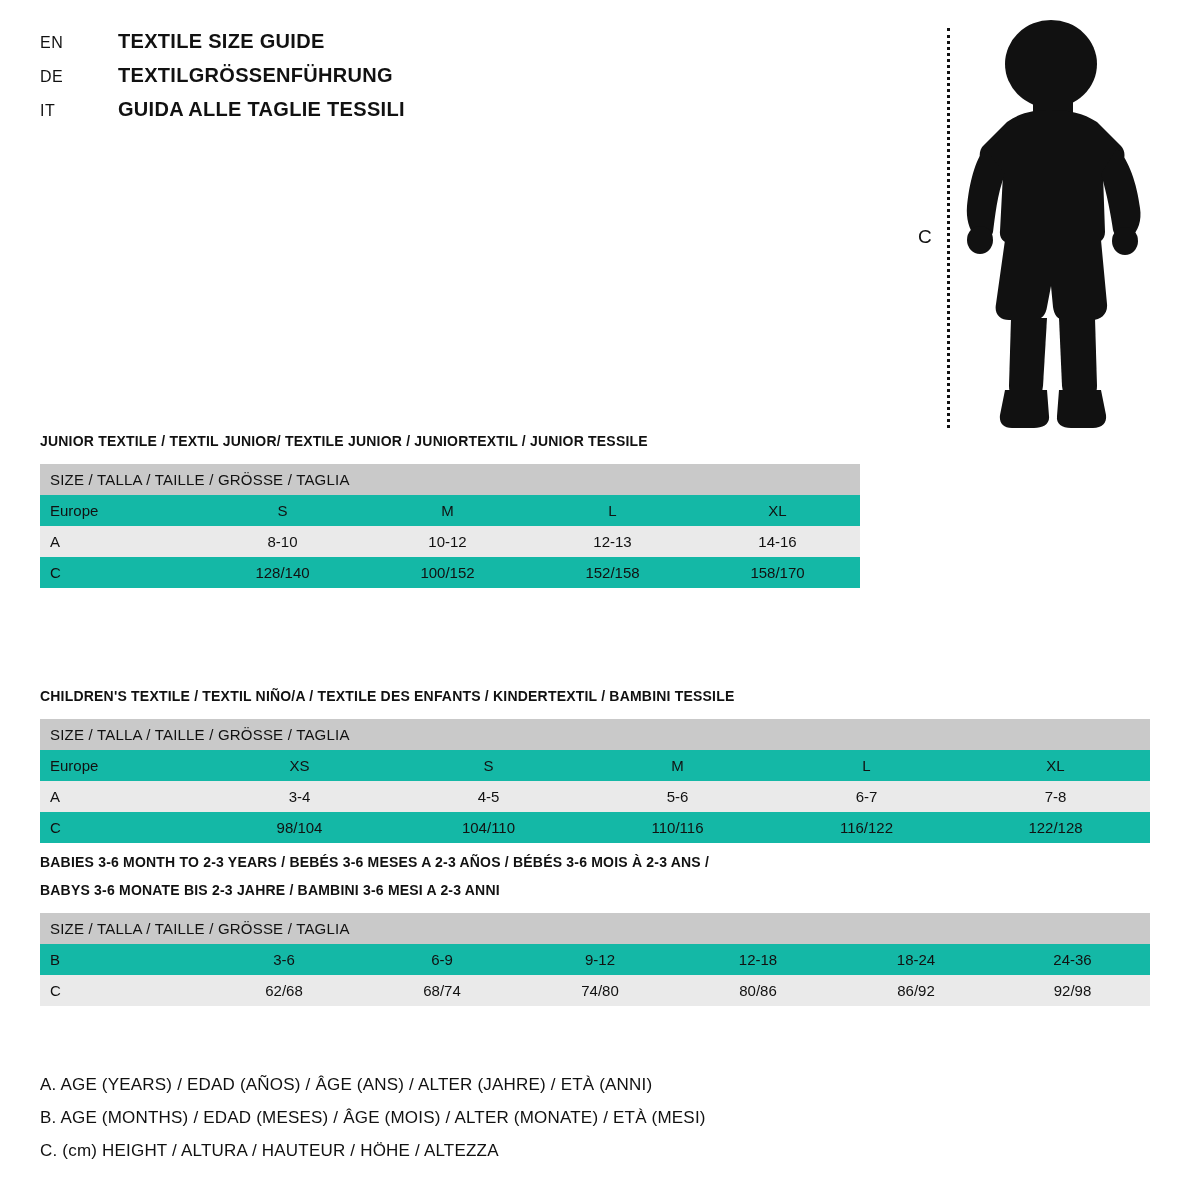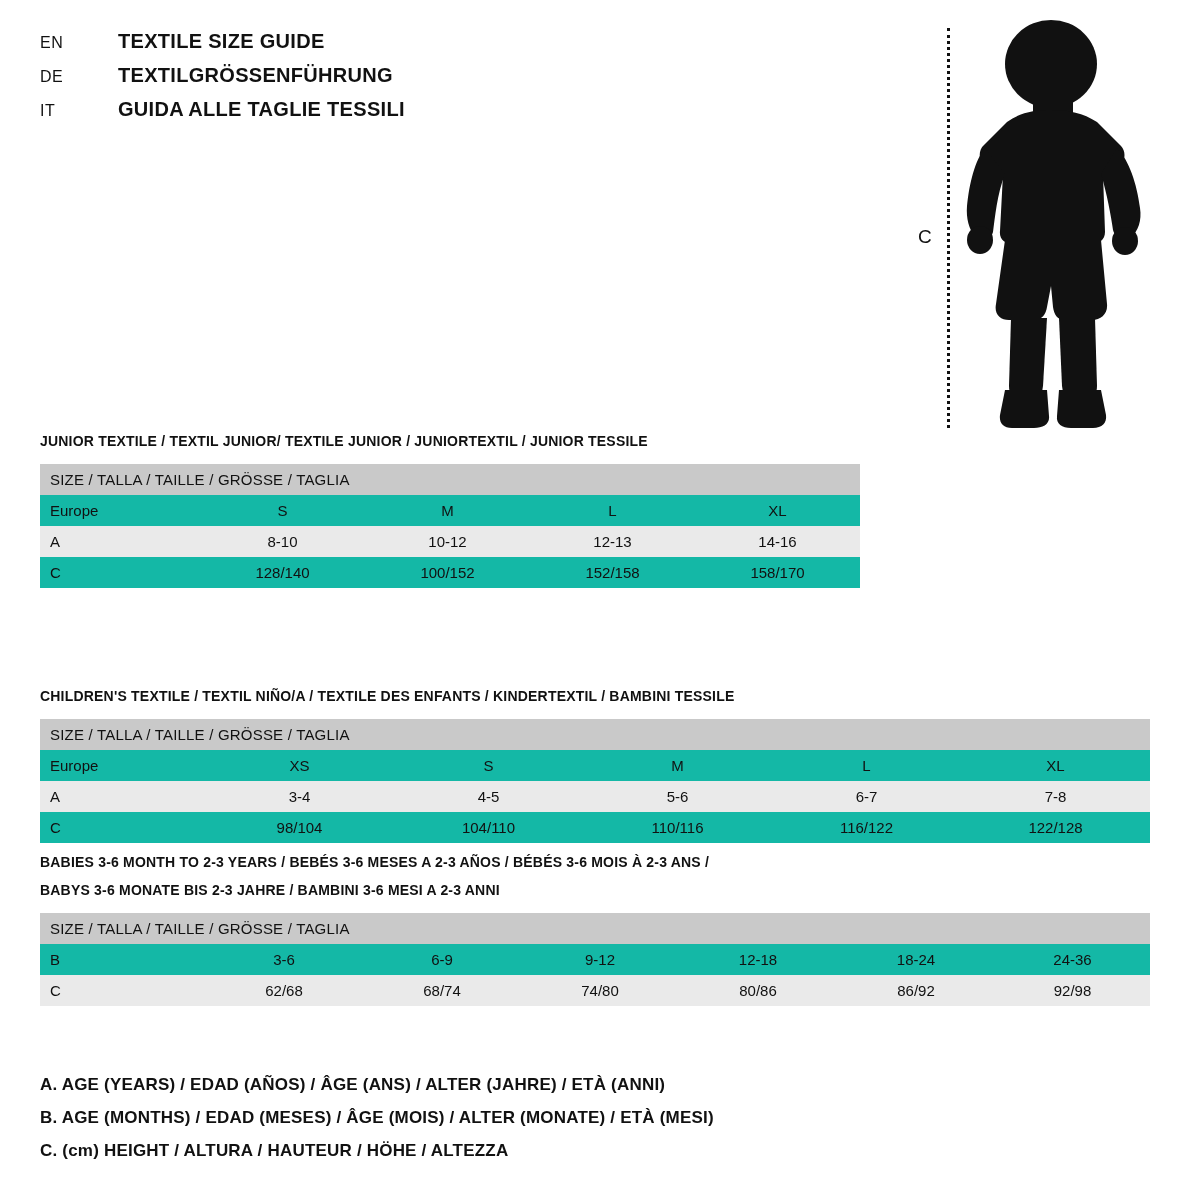--- a/index.html
+++ b/index.html
@@ -116,21 +116,21 @@
 
   
   .legend {
     position: absolute;
     left: 40px;
     top: 1068px;
     width: 1100px;
   }
   .legend-line {
     font-size: 17px;
-    font-weight: bold;
+    font-weight: normal;
     letter-spacing: 0.2px;
     color: #111;
     line-height: 33px;
     white-space: nowrap;
   }
 </style>
 </head>
 <body>
 
 <div class="header">

